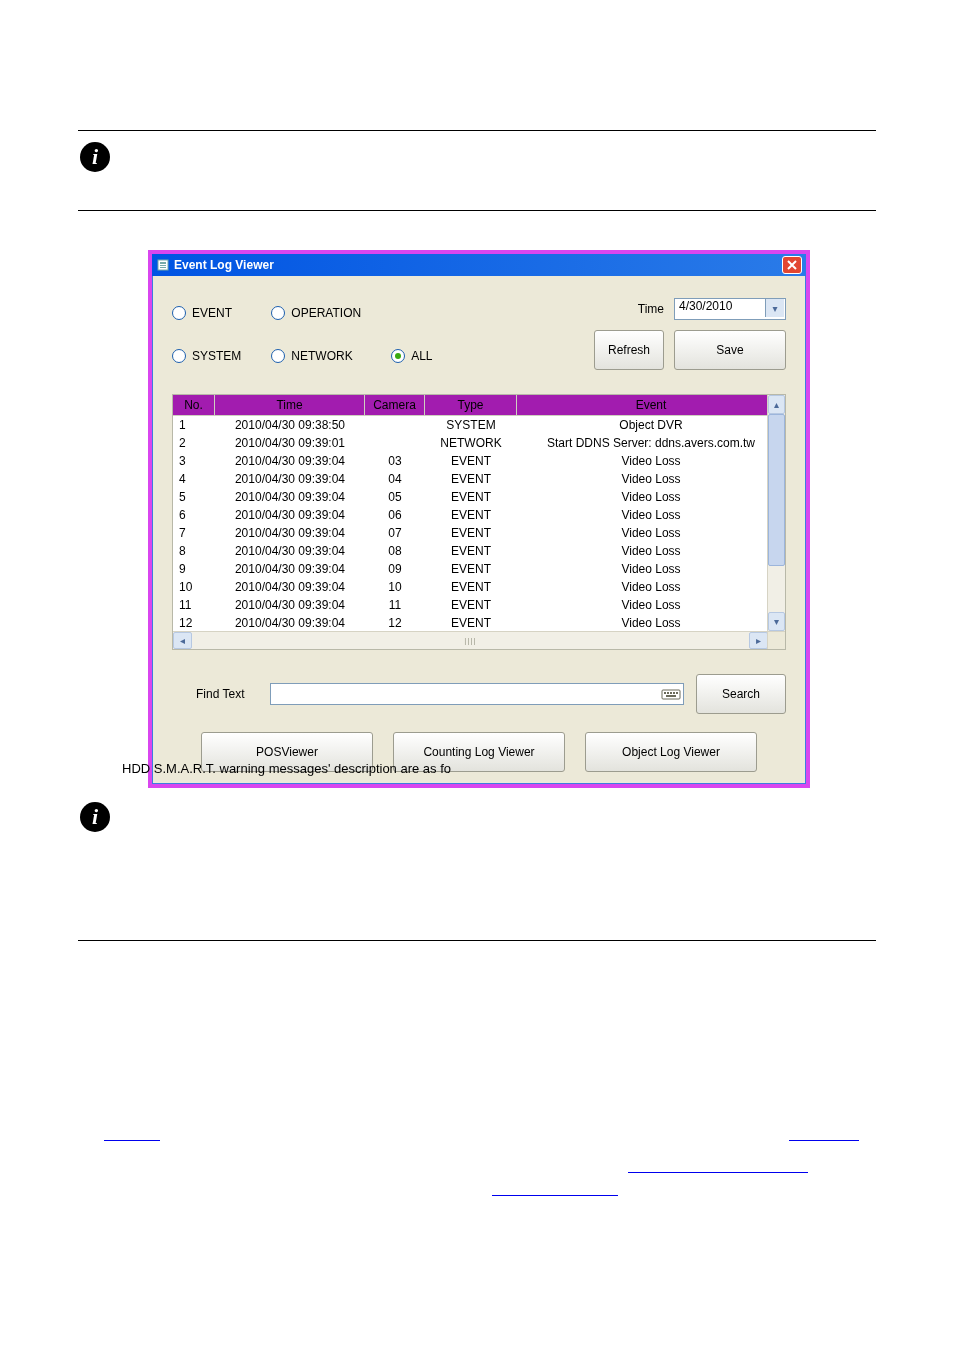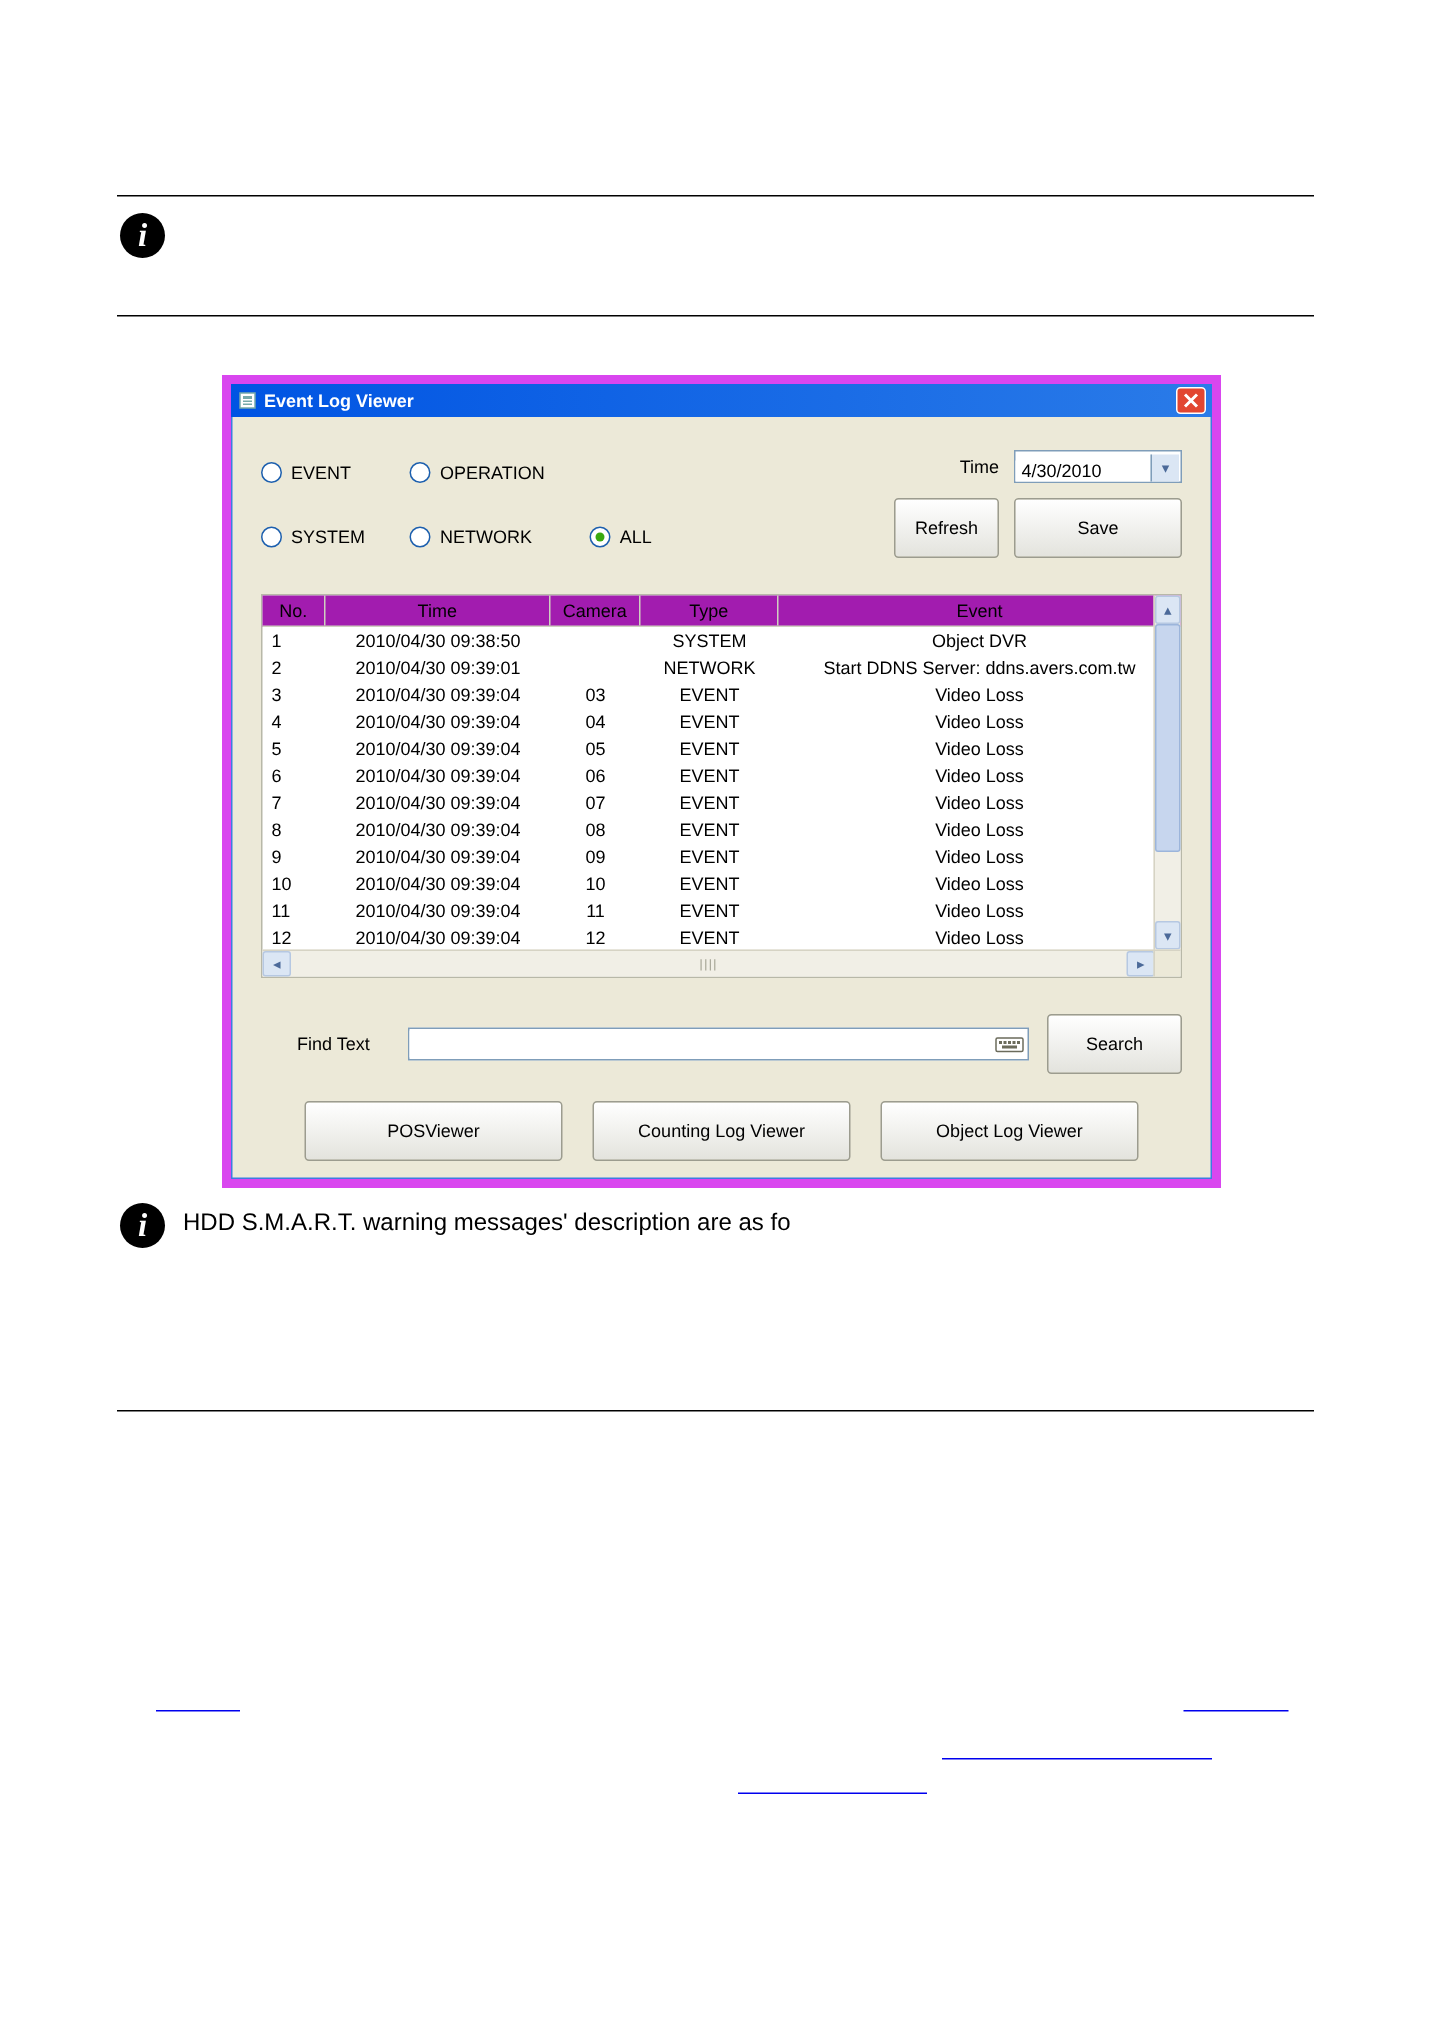--- a/index.html
+++ b/index.html
@@ -44,21 +44,21 @@
     left: 78px;
     right: 78px;
     border-top: 1.5px solid #000;
   }
   .window {
     position: absolute;
     top: 250px;
     left: 148px;
     width: 654px;
     background: #ece9d8;
-    border: 6px solid #d946ef;
+    border: 4px solid #d946ef;
     box-shadow: 0 0 0 1px #3b7de0 inset;
   }
   .titlebar {
     height: 22px;
     background: linear-gradient(90deg, #0054e3, #2a7be8);
     color: #fff;
     display: flex;
     align-items: center;
     padding: 0 4px;
     justify-content: space-between;
@@ -131,21 +131,21 @@
   }
   .right-filter {
     display: grid;
     grid-template-columns: auto auto;
     row-gap: 10px;
     column-gap: 10px;
     align-items: center;
   }
   .date-input {
     display: flex;
-    align-items: flex-end;
+    align-items: flex-start;
     border: 1px solid #7f9db9;
     background: #fff;
     height: 20px;
     width: 110px;
   }
   .date-input input {
     border: none;
     outline: none;
     font-size: 12px;
     padding: 0 4px;
@@ -302,23 +302,23 @@
     margin-top: 18px;
     justify-content: center;
   }
   .bottom-info {
     position: absolute;
     top: 802px;
     left: 80px;
   }
   .bottom-note {
     position: absolute;
-    top: 807px;
+    top: 761px;
     left: 122px;
-    font-size: 16px;
+    font-size: 13px;
   }
   .bottom-line {
     position: absolute;
     top: 940px;
     left: 78px;
     right: 78px;
     border-top: 1.5px solid #000;
   }
   .blue-links {
     position: absolute;

